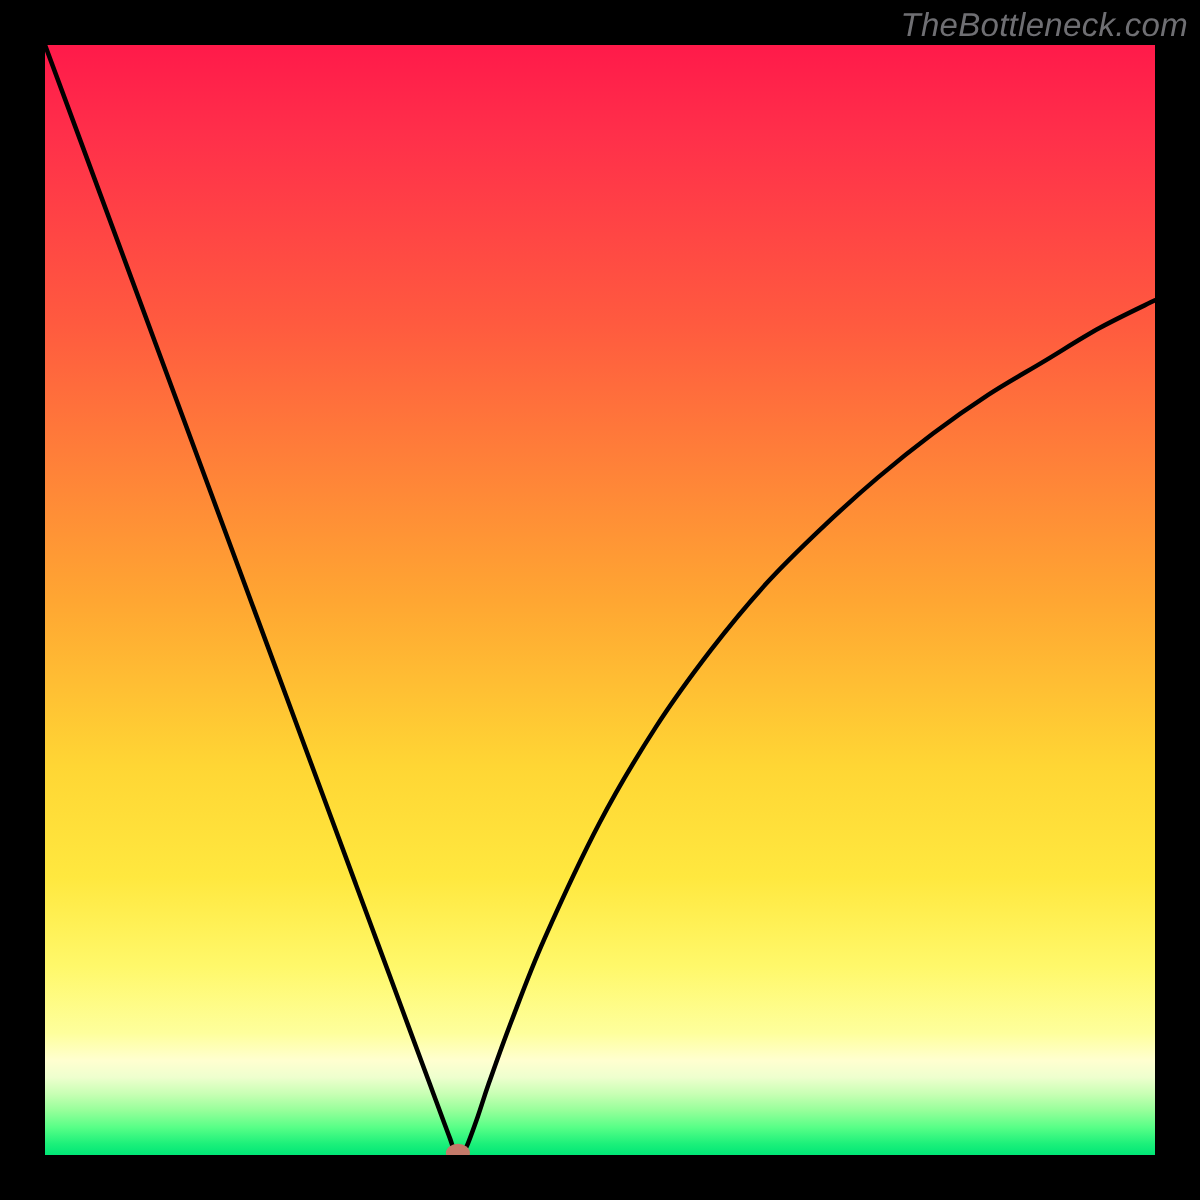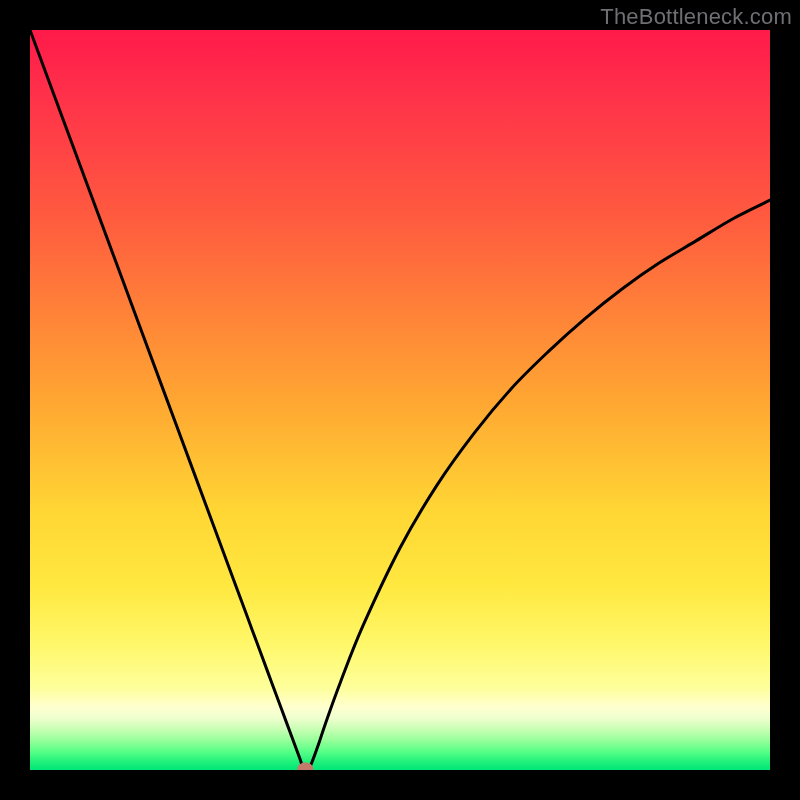--- a/index.html
+++ b/index.html
@@ -55,20 +55,21 @@
     pointer-events: none;
   }
   .watermark {
     position: absolute;
     top: 4px;
     right: 8px;
     color: #6f6f73;
     font-size: 22px;
     font-weight: 500;
     letter-spacing: 0.2px;
+    font-style: italic;
   }
 </style>
 </head>
 <body>
 
 <div class="frame">
   <div class="watermark">TheBottleneck.com</div>
 
   <div class="plot-area">
     <div class="gradient-fill"></div>

